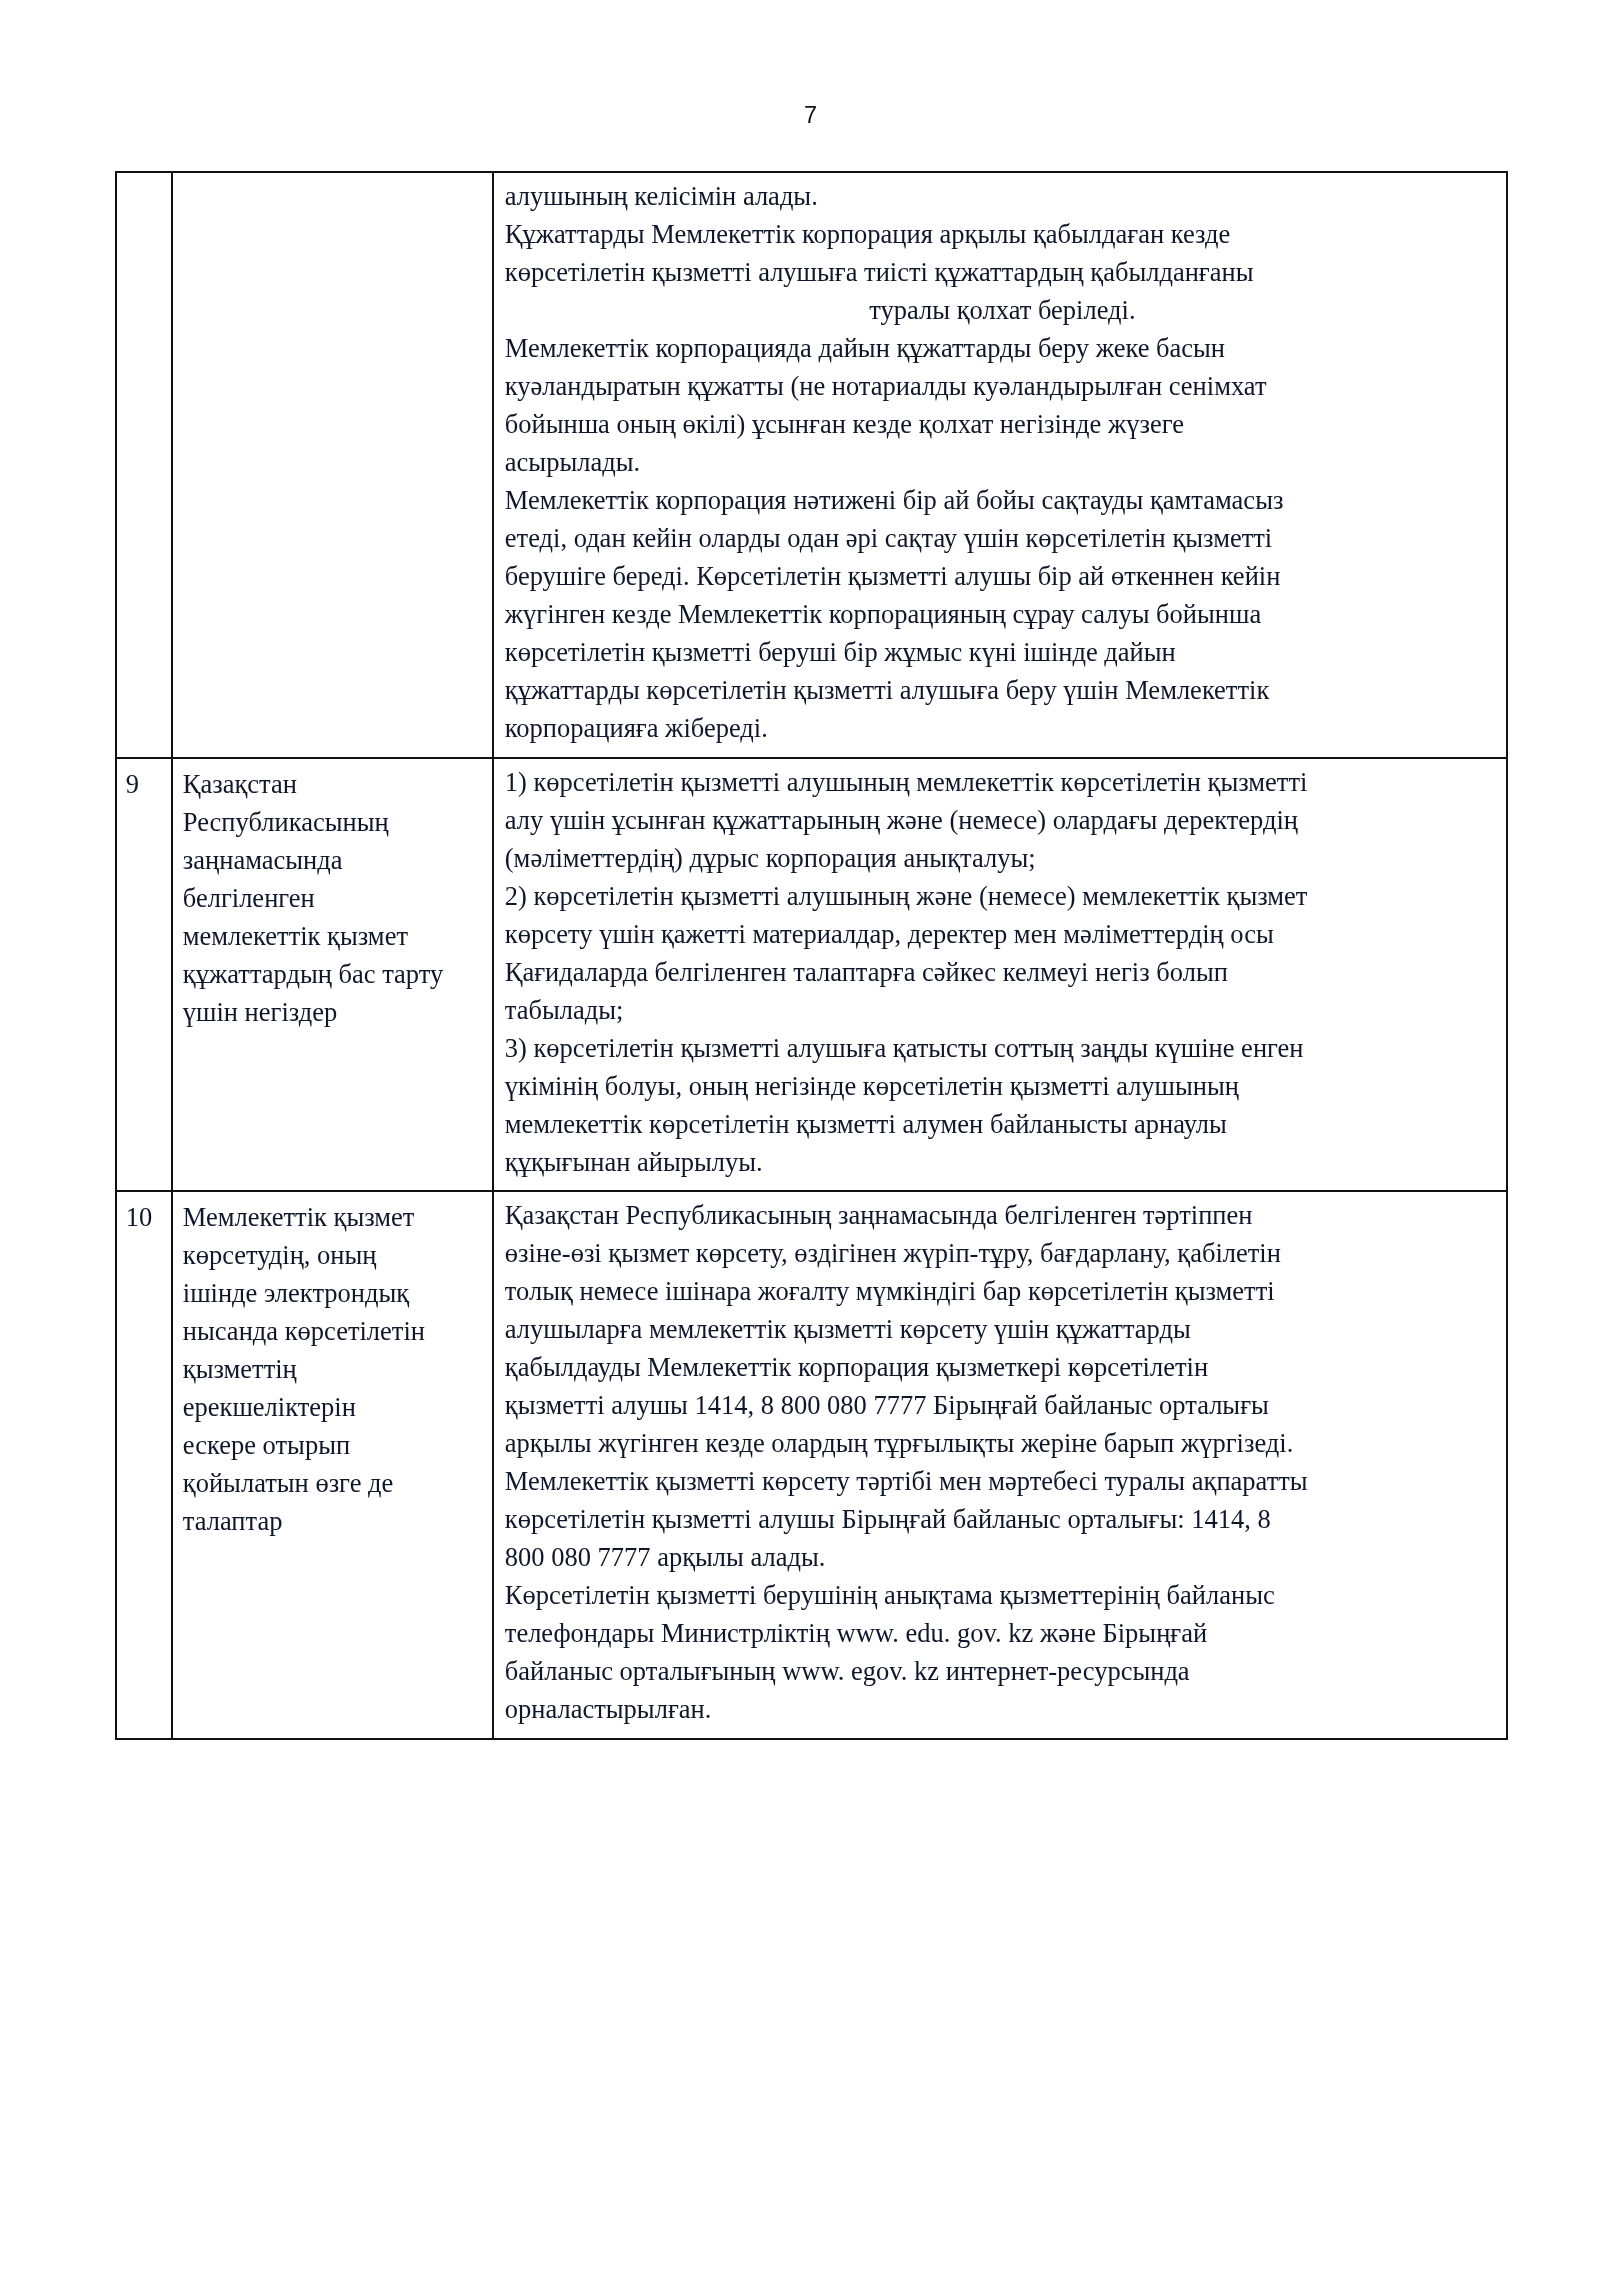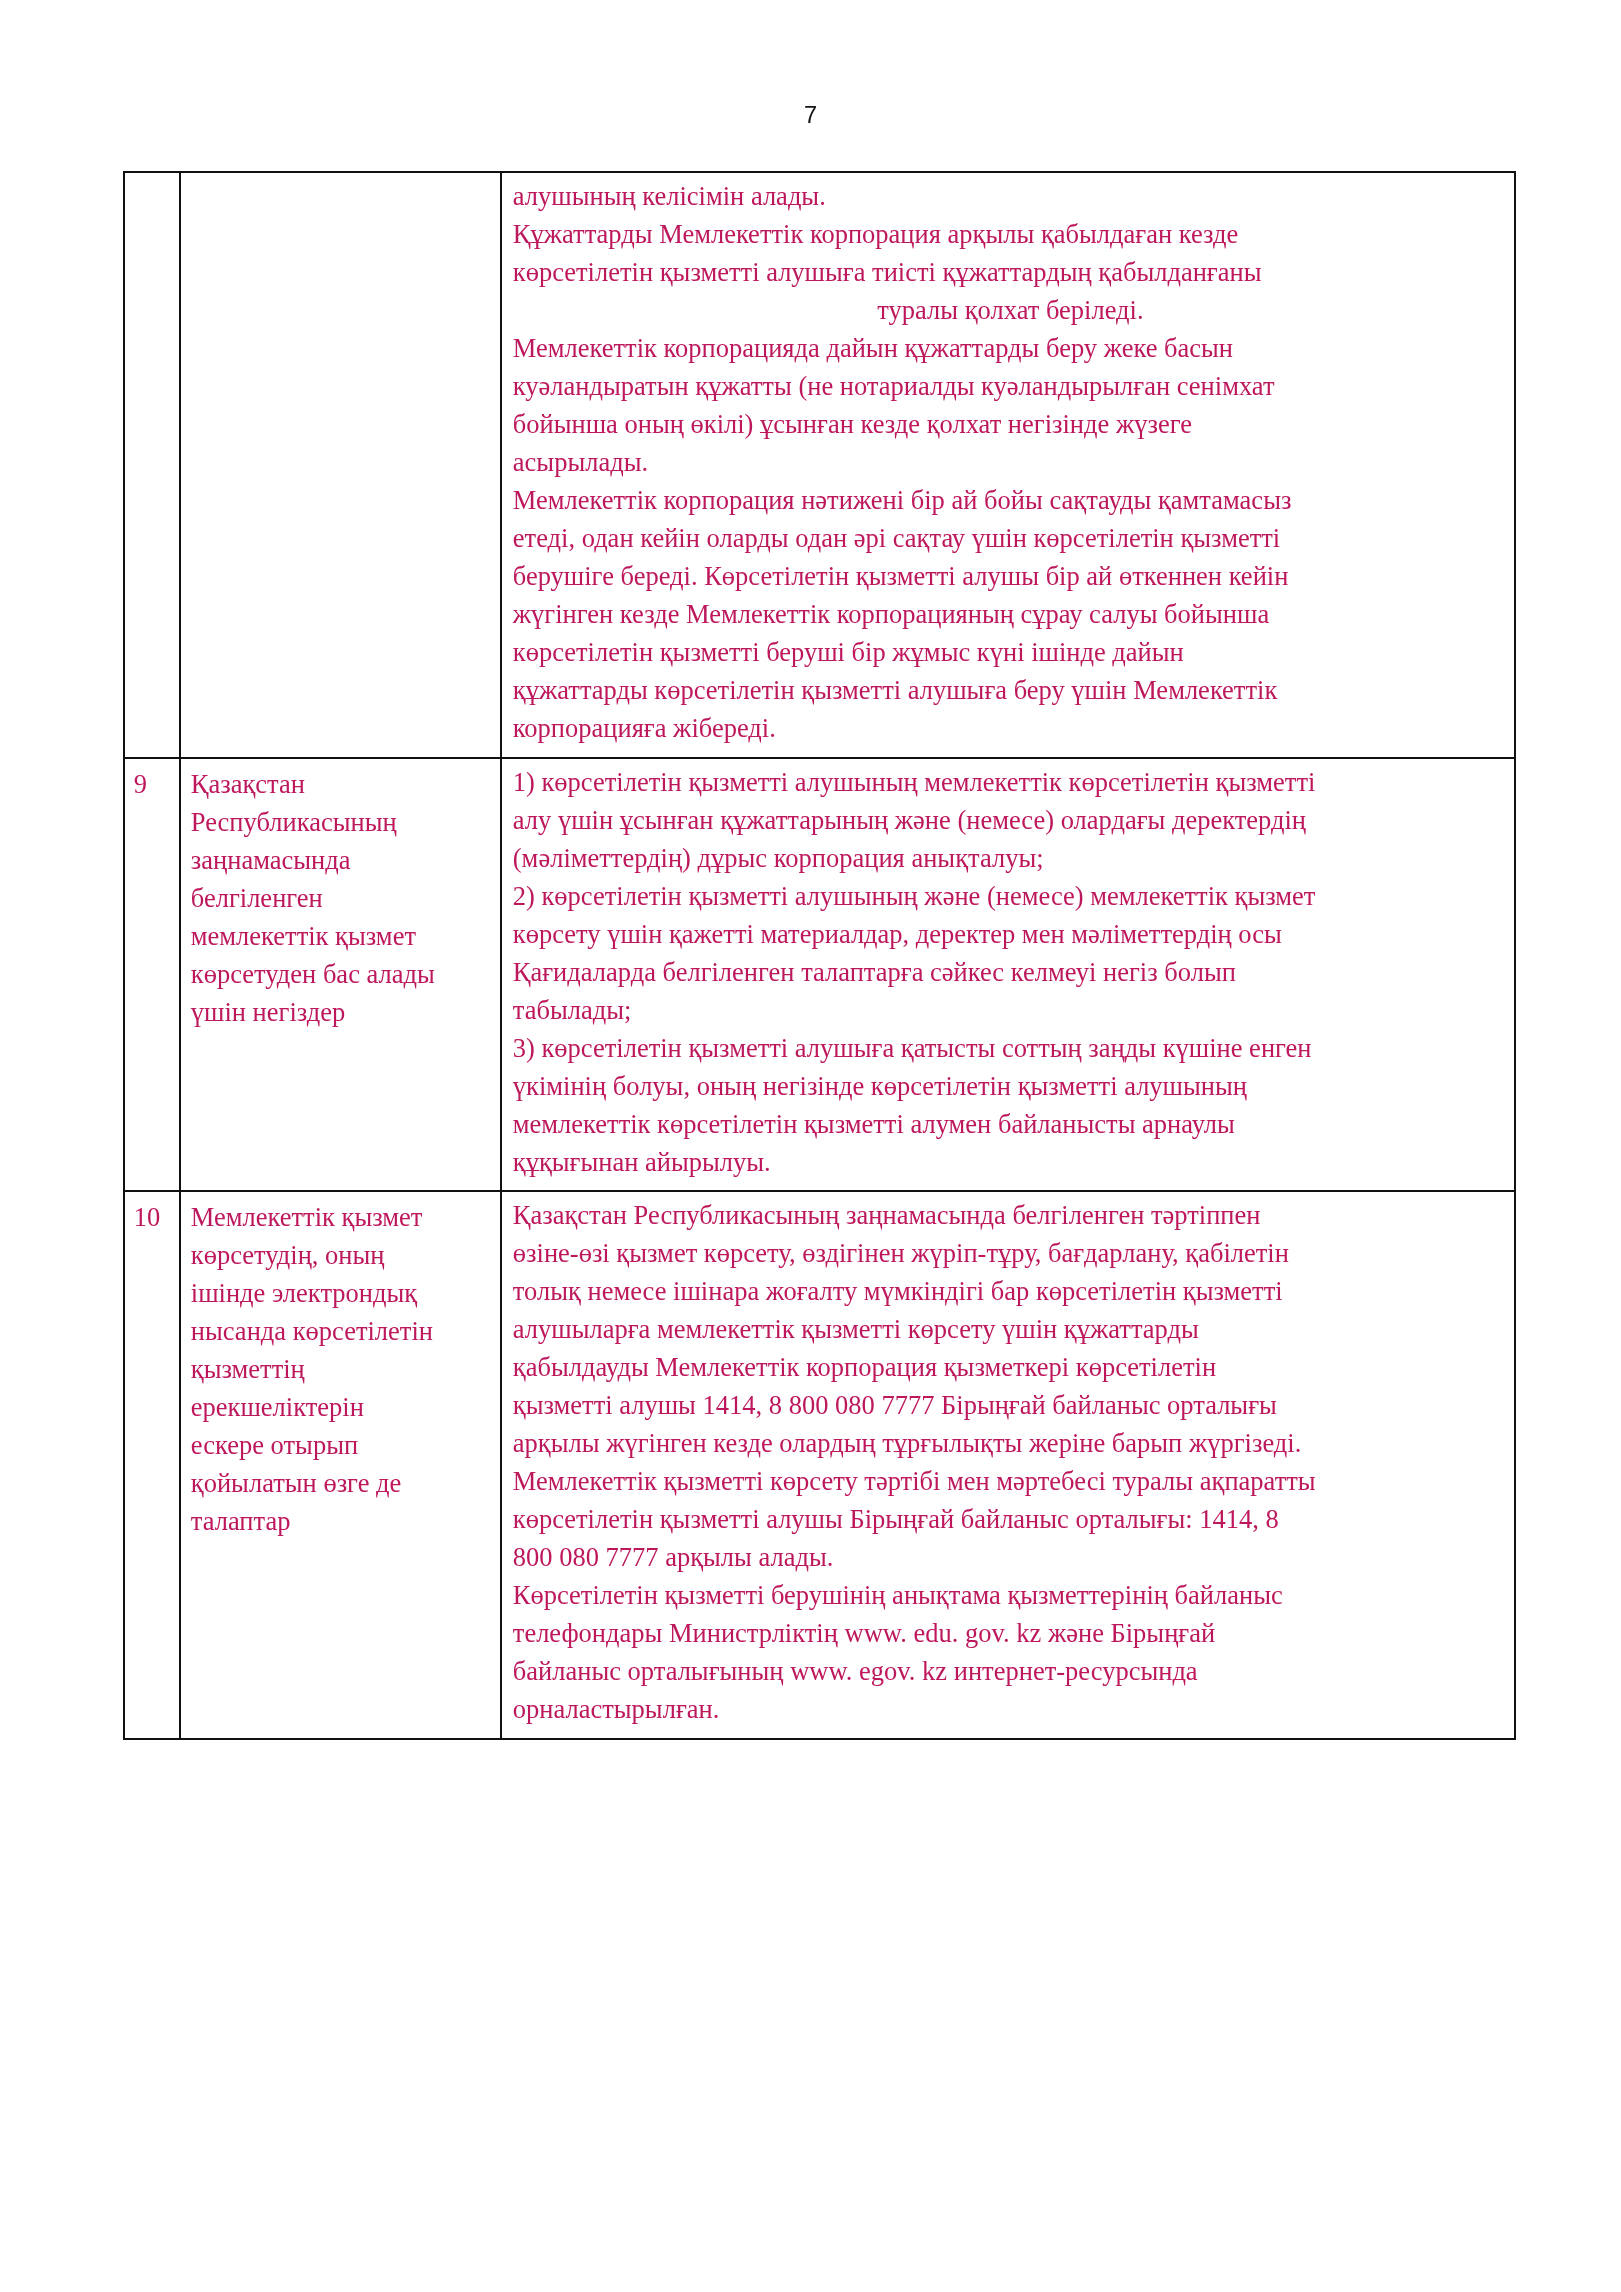--- a/index.html
+++ b/index.html
@@ -3,23 +3,23 @@
   <meta charset="utf-8">
   <style>
     html, body { margin: 0; padding: 0; background: #ffffff; }
     body { width: 1621px; height: 2293px; position: relative; overflow: hidden; }
     .page-number {
       position: absolute; left: 0; width: 1621px; top: 102px;
       text-align: center; font-family: "Liberation Sans", sans-serif;
       font-size: 23.5px; color: #111;
     }
     table.doc-table {
-      position: absolute; left: 123px; top: 171px;
+      position: absolute; left: 115px; top: 171px;
       width: 1392px; border-collapse: collapse; table-layout: fixed;
-      font-family: "Liberation Serif", serif; color: #be185d;
+      font-family: "Liberation Serif", serif; color: #0f172a;
     }
     table.doc-table td {
       border: 2px solid #111; vertical-align: top;
       font-size: 26.5px; line-height: 38px;
     }
     col.c0 { width: 56px; }
     col.c1 { width: 321px; }
     col.c2 { width: 1014px; }
     td.num { padding: 5.9px 3.9px 7.8px 8.8px; }
     td.name { padding: 5.9px 5.9px 7.8px 9.8px; margin-left: 32px; }
@@ -62,21 +62,21 @@
         </td>
     </tr>
     <tr>
       <td class="num"><span>9</span></td>
       <td class="name" id="name-1">
           <span class="line">Қазақстан</span>
           <span class="line">Республикасының</span>
           <span class="line">заңнамасында</span>
           <span class="line">белгіленген</span>
           <span class="line">мемлекеттік қызмет</span>
-          <span class="line">көрсетуден бас алады</span>
+          <span class="line">құжаттардың бас тарту</span>
           <span class="line">үшін негіздер</span>
         </td>
       <td class="desc" id="desc-1">
           <span class="line" style="display: block;">1) көрсетілетін қызметті алушының мемлекеттік көрсетілетін қызметті</span>
           <span class="line" style="display: block;">алу үшін ұсынған құжаттарының және (немесе) олардағы деректердің</span>
           <span class="line" style="display: block;">(мәліметтердің) дұрыс корпорация анықталуы;</span>
           <span class="line" style="display: block;">2) көрсетілетін қызметті алушының және (немесе) мемлекеттік қызмет</span>
           <span class="line" style="display: block;">көрсету үшін қажетті материалдар, деректер мен мәліметтердің осы</span>
           <span class="line" style="display: block;">Қағидаларда белгіленген талаптарға сәйкес келмеуі негіз болып</span>
           <span class="line" style="display: block;">табылады;</span>

